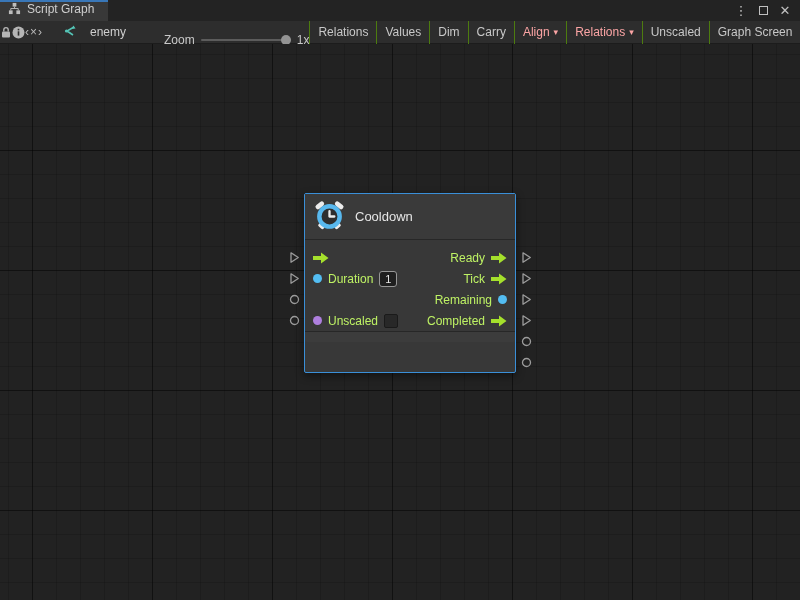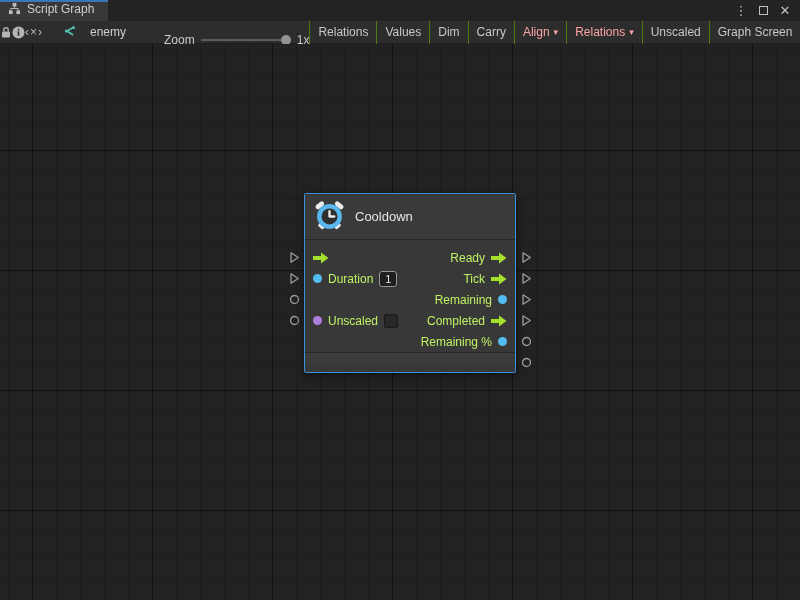--- a/index.html
+++ b/index.html
@@ -268,26 +268,20 @@
             <span class="checkbox"></span>
           </span>
           <span class="pgroup right">
             <span class="plabel">Completed</span>
             <svg width="16" height="12">
                 <path d="M0 4 H8 V0.5 L15.5 6 L8 11.5 V8 H0 Z" fill="#a5e02c"></path>
               </svg>
           </span>
         </div>
 
-        <div class="port-row">
-          <span class="pgroup right">
-            <span class="plabel">Remaining %</span>
-            <span class="dot blue"></span>
-          </span>
-        </div>
 
       </div>
       <div class="node-footer"></div>
     </div>
 
     <div class="ext-col">
       <span class="ext-slot">
         <svg width="11" height="13">
             <path d="M2 1.8 L9.3 6.5 L2 11.2 Z" fill="none" stroke="#9c9c9c" stroke-width="1.3" stroke-linejoin="round"></path>
           </svg>

